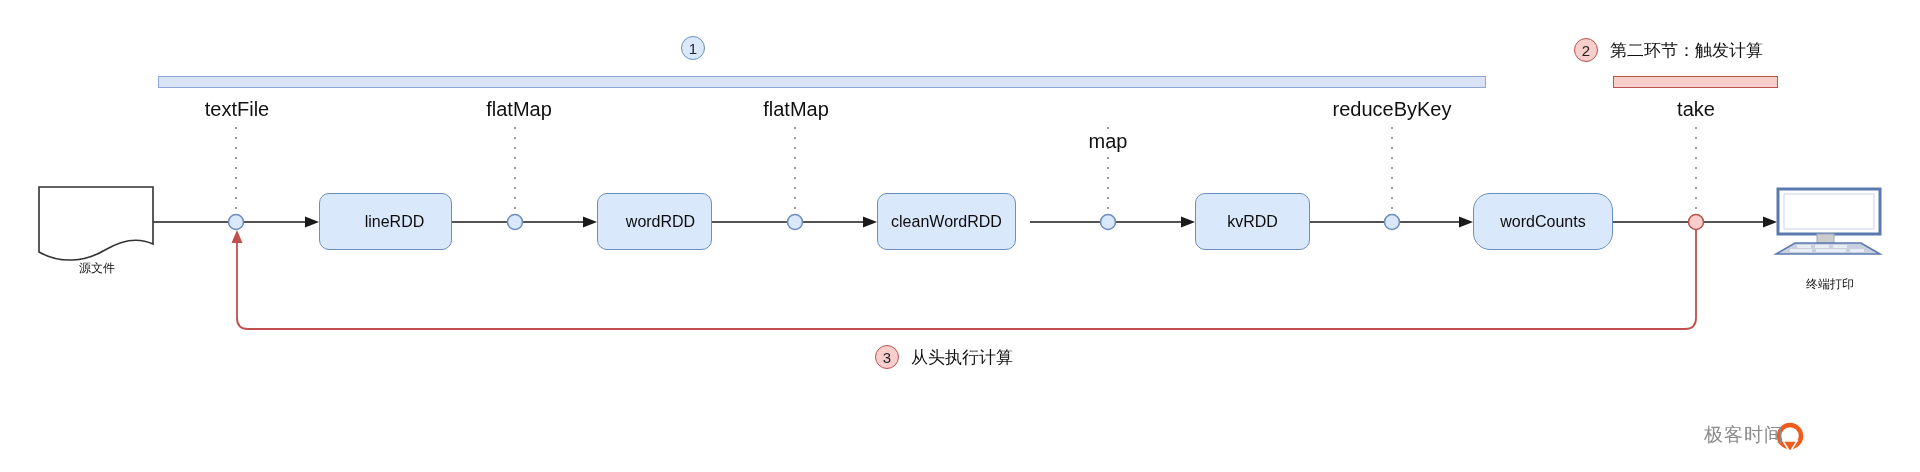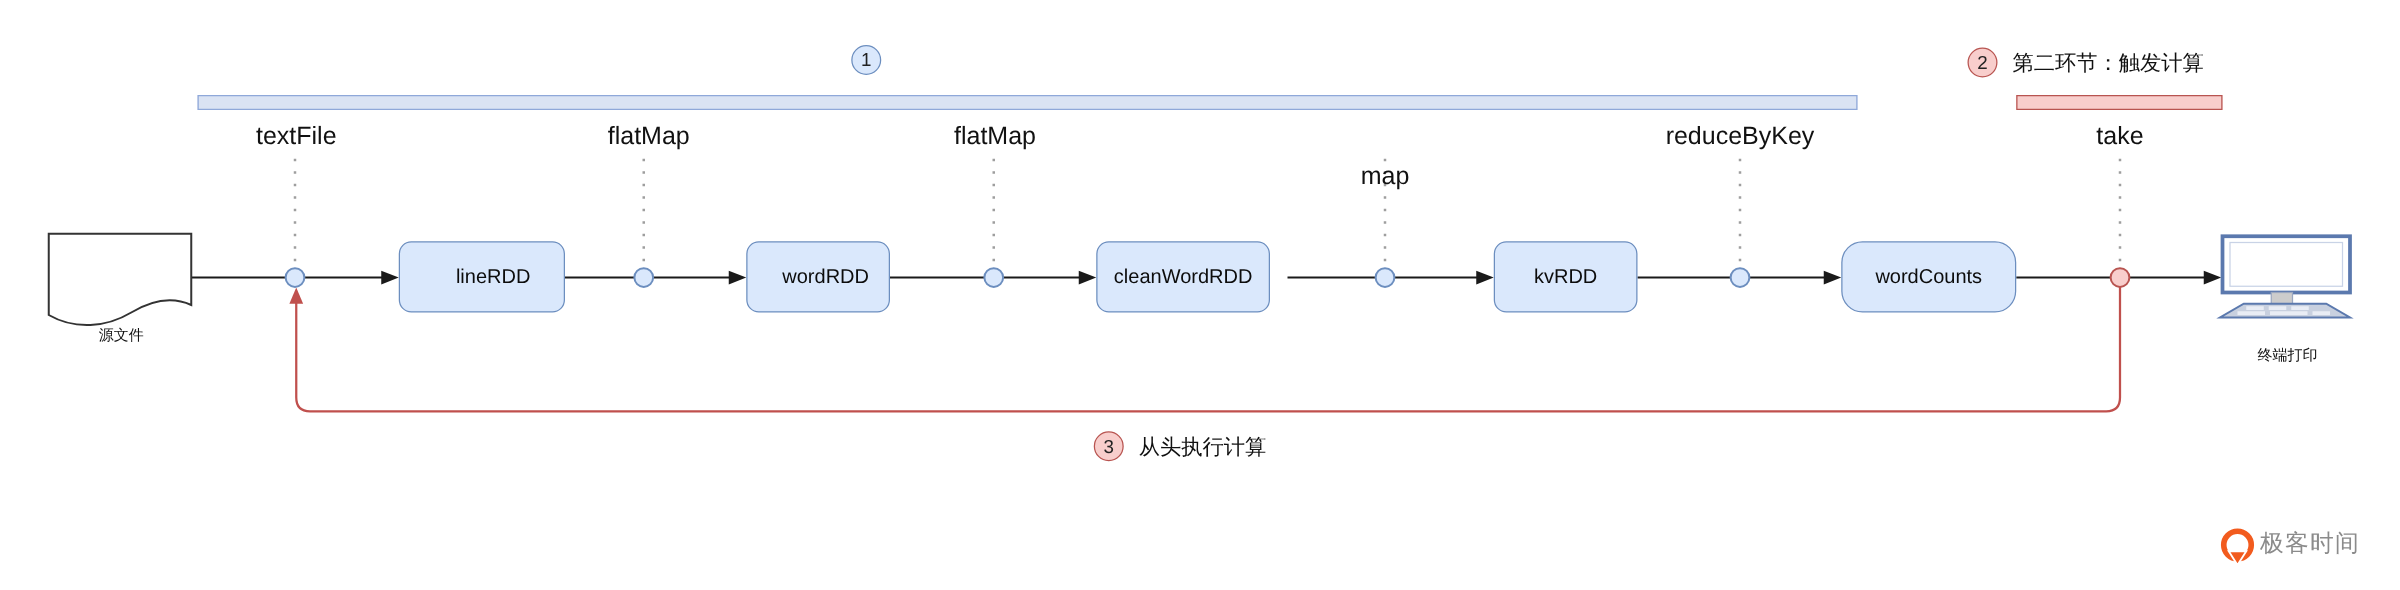--- a/index.html
+++ b/index.html
@@ -36,21 +36,21 @@
     display:flex;align-items:center;justify-content:center;
     font-size:16px;color:#0c0c0c;
   }
   
   .ep-label{
     position:absolute;transform:translateX(-50%);font-size:12px;color:#111;white-space:nowrap;
   }
   .ep-source{left:97px;top:260px;}
   .ep-sink{left:1830px;top:260px;margin-top:16px;}
   
-  .logo{position:absolute;left:1776px;top:422px;display:flex;align-items:center;gap:6px;}
+  .logo{position:absolute;left:1672px;top:422px;display:flex;align-items:center;gap:6px;}
   .logo-text{font-size:19px;color:#8b8b8b;letter-spacing:1px;white-space:nowrap;}
 </style>
 </head>
 <body>
 
 <div class="canvas">
 
   <svg class="layer" width="1920" height="472" viewBox="0 0 1920 472">
 
     <g stroke="#1a1a1a" stroke-width="1.6">

